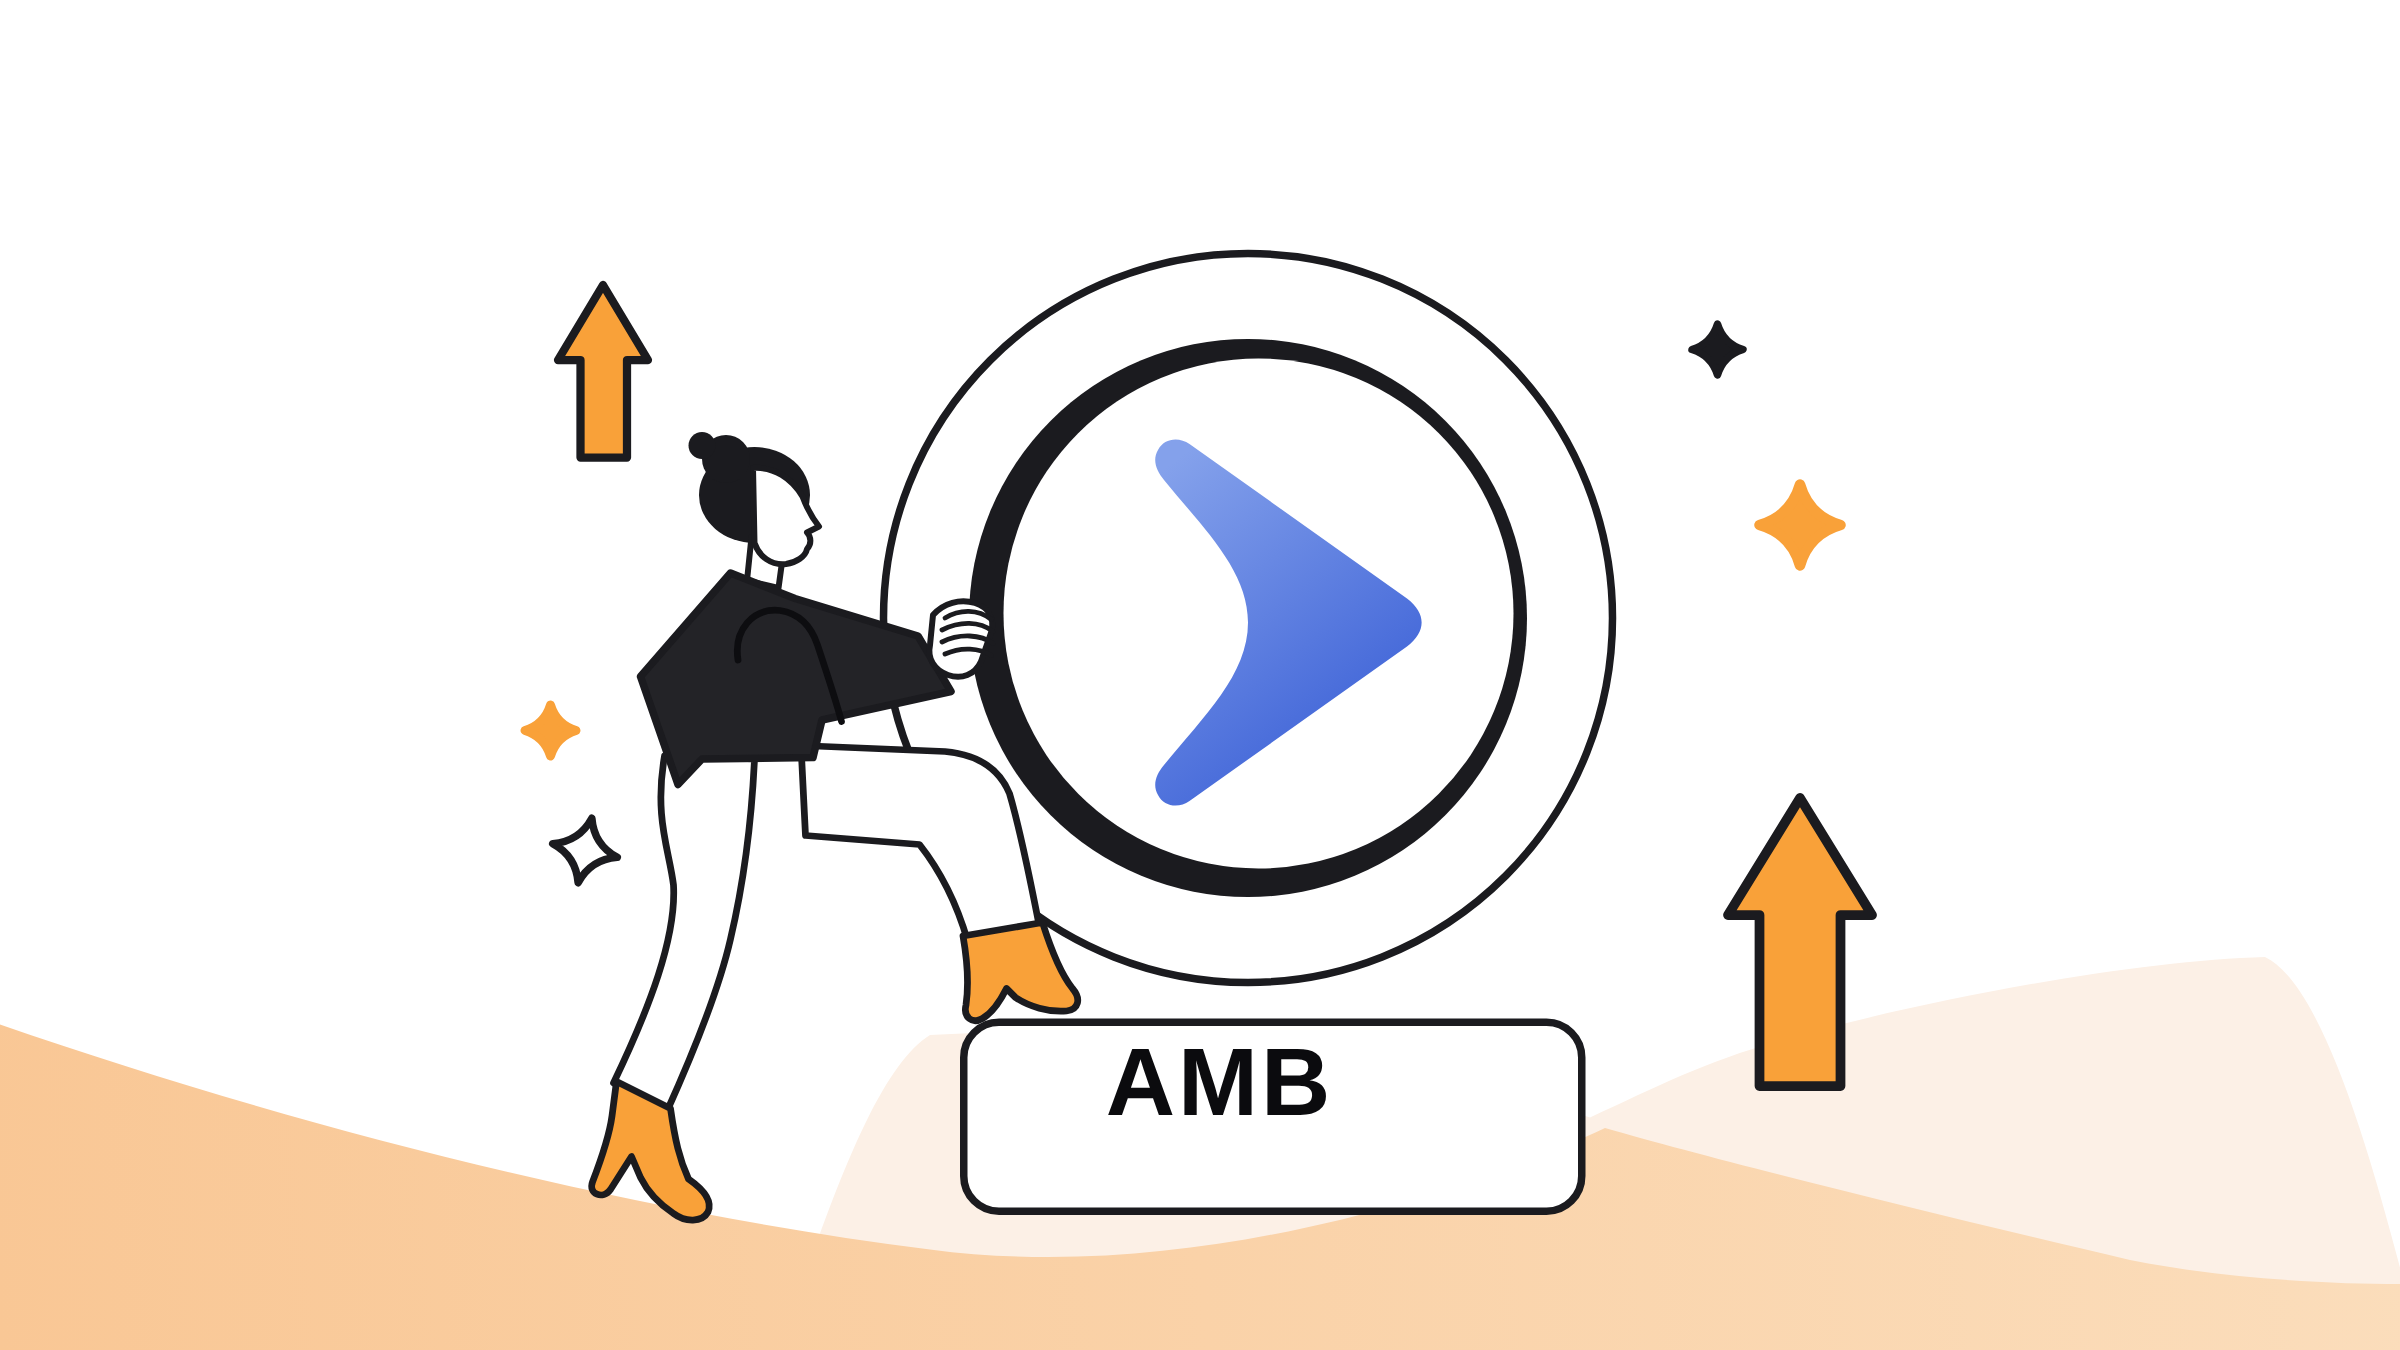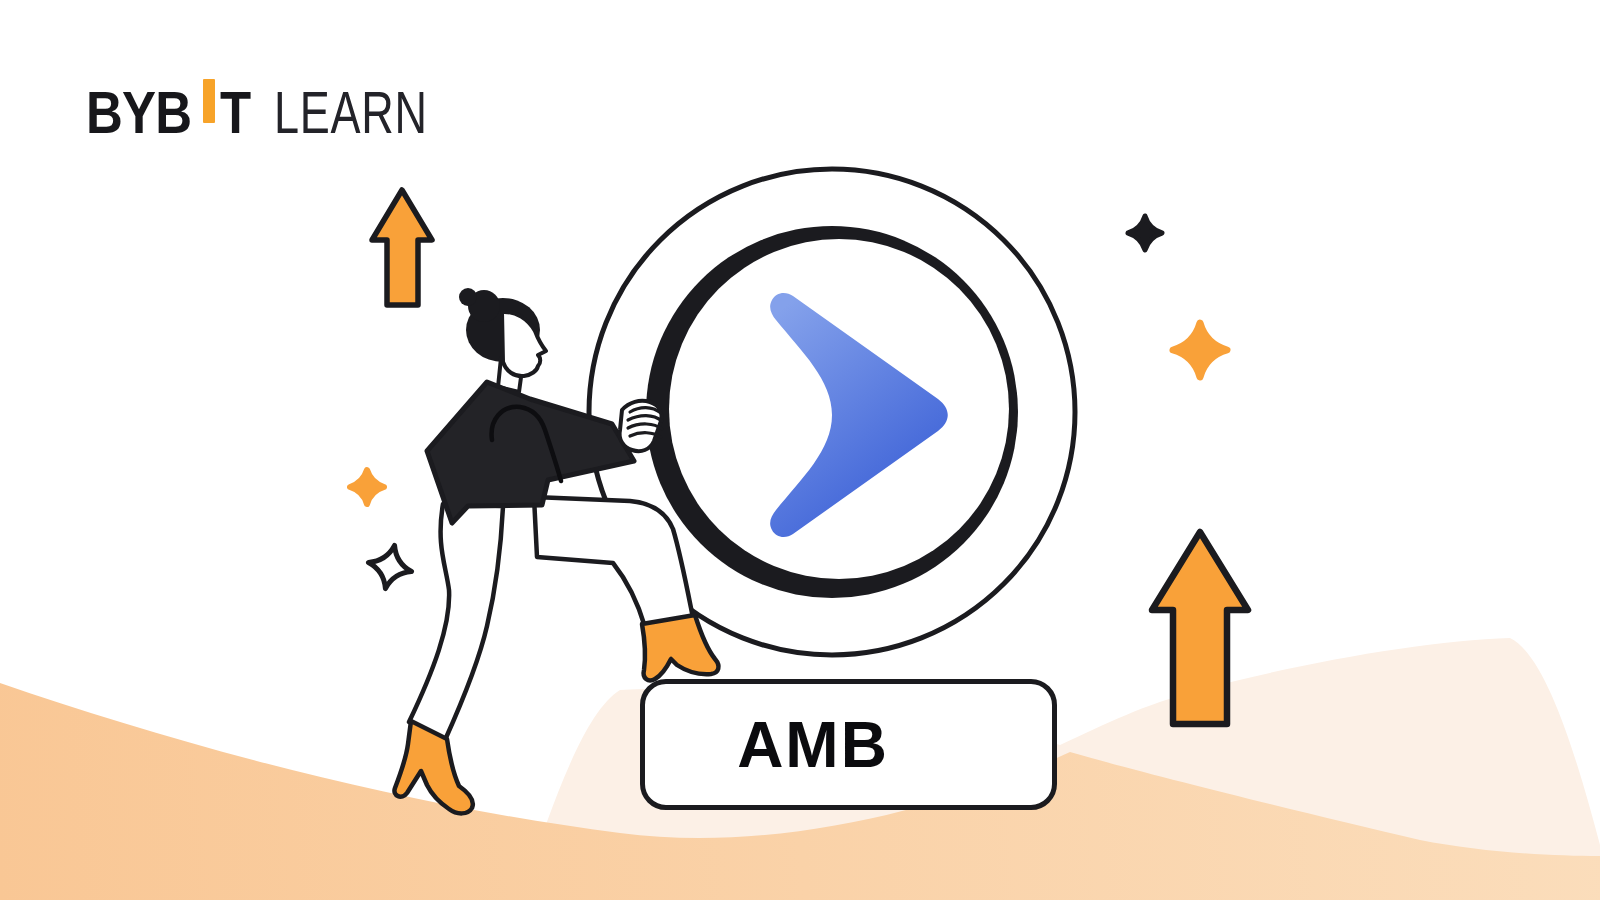--- a/index.html
+++ b/index.html
@@ -19,21 +19,21 @@
     letter-spacing:-1px;color:#17171B;transform:scaleX(.85);transform-origin:left top;white-space:nowrap;}
   .logo-byb{left:0;}
   .logo-t{left:134px;}
   .logo-bar{position:absolute;left:117px;top:1px;width:12px;height:44px;background:var(--logo-orange);border-radius:1px;}
   .logo-light{position:absolute;left:188px;top:5px;font-weight:400;font-size:60px;line-height:1;
     letter-spacing:1px;color:#232329;transform:scaleX(.75);transform-origin:left top;white-space:nowrap;}
 
   
   .token-label{position:absolute;left:640px;top:679px;width:417px;height:131px;
     background:#fff;border:5px solid var(--ink);border-radius:26px;overflow:hidden;
-    display:flex;align-items:center;}
+    display:flex;align-items:flex-start;}
   .token-label-text-area{flex:1;display:flex;align-items:center;justify-content:center;}
   .token-symbol{font-weight:800;font-size:64px;letter-spacing:2px;color:#0B0B0E;}
   .token-label-endcap{width:77px;background:var(--ink);margin:-6px -6px -6px 0;}
 
   
   .fill-white{fill:#fff}
   .fill-ink{fill:var(--ink)}
   .fill-jacket{fill:var(--jacket)}
   .fill-orange{fill:var(--accent-orange)}
   .no-stroke{stroke:none}
@@ -111,26 +111,20 @@
       <path class="fill-white ink-stroke" stroke-width="4" d="M 622 410 C 629 402 640 399 650 402 C 659 405 663 412 661 421 L 654 441 C 650 450 641 453 632 450 C 623 447 618 439 620 430 Z"></path>
       <g fill="none" stroke="var(--ink)" stroke-width="3.2">
         <path d="M 630 412 C 640 406 652 406 661 413"></path>
         <path d="M 628 420 C 640 414 653 414 662 421"></path>
         <path d="M 628 428 C 640 422 654 423 662 429"></path>
         <path d="M 630 436 C 641 431 653 432 661 437"></path>
       </g>
     </g>
   </svg>
 
-  <div class="brand-logo">
-    <span class="logo-bold logo-byb">BYB</span>
-    <span class="logo-bar"></span>
-    <span class="logo-bold logo-t">T</span>
-    <span class="logo-light">LEARN</span>
-  </div>
 
   <div class="token-label">
     <div class="token-label-text-area">
       <span class="token-symbol">AMB</span>
     </div>
     <div class="token-label-endcap"></div>
   </div>
 
 </div>
 

